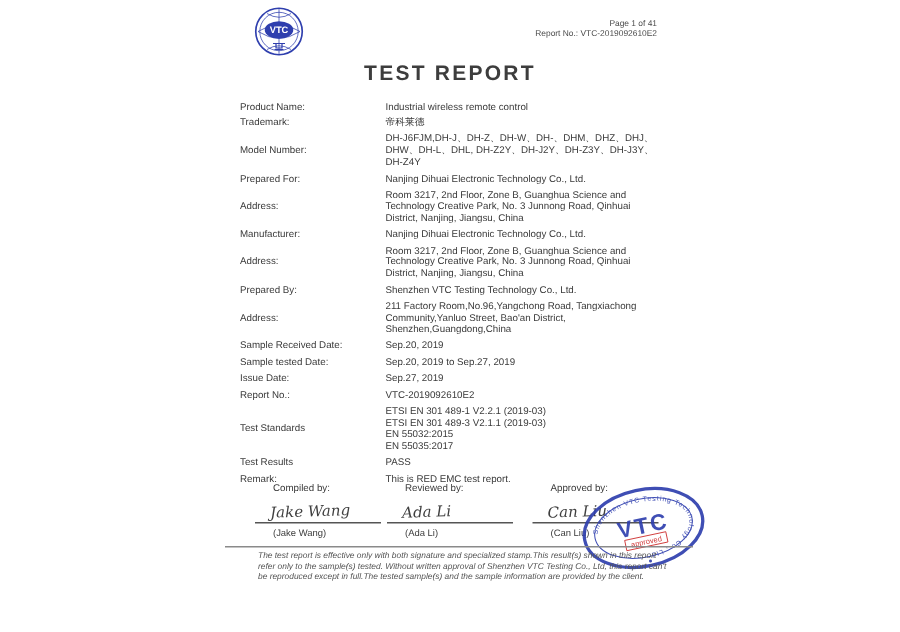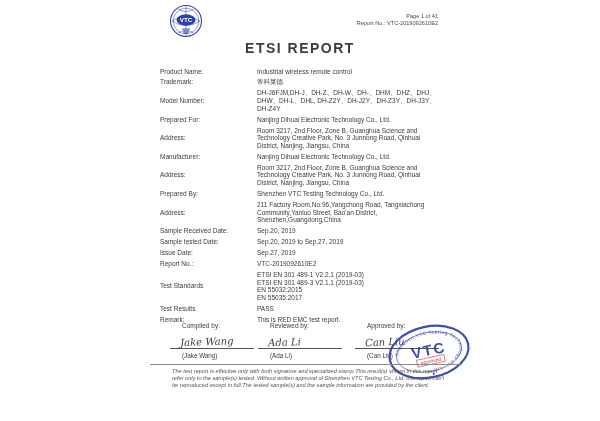--- a/index.html
+++ b/index.html
@@ -53,21 +53,21 @@
     <ellipse cx="20" cy="18" rx="9.5" ry="5.8" fill="#2f3fae"></ellipse>
     <text x="20" y="20.3" text-anchor="middle" font-size="6.2" font-weight="bold" fill="#ffffff" font-family="Liberation Sans, sans-serif">VTC</text>
     <path d="M16 27 h8 M18 27 v3 h4 v-3 M17 31 h6" stroke="#2f3fae" stroke-width="0.8" fill="none"></path>
   </svg>
 
   <div class="pageinfo">
     <div>Page 1 of 41</div>
     <div>Report No.: VTC-2019092610E2</div>
   </div>
 
-  <div class="title">ETSI REPORT</div>
+  <div class="title">TEST REPORT</div>
 
   <div class="fields">
     <div class="row">
       <div class="lbl">Product Name:</div>
       <div class="val">Industrial wireless remote control</div>
     </div>
     <div class="row">
       <div class="lbl">Trademark:</div>
       <div class="val">帝科莱德</div>
     </div>

